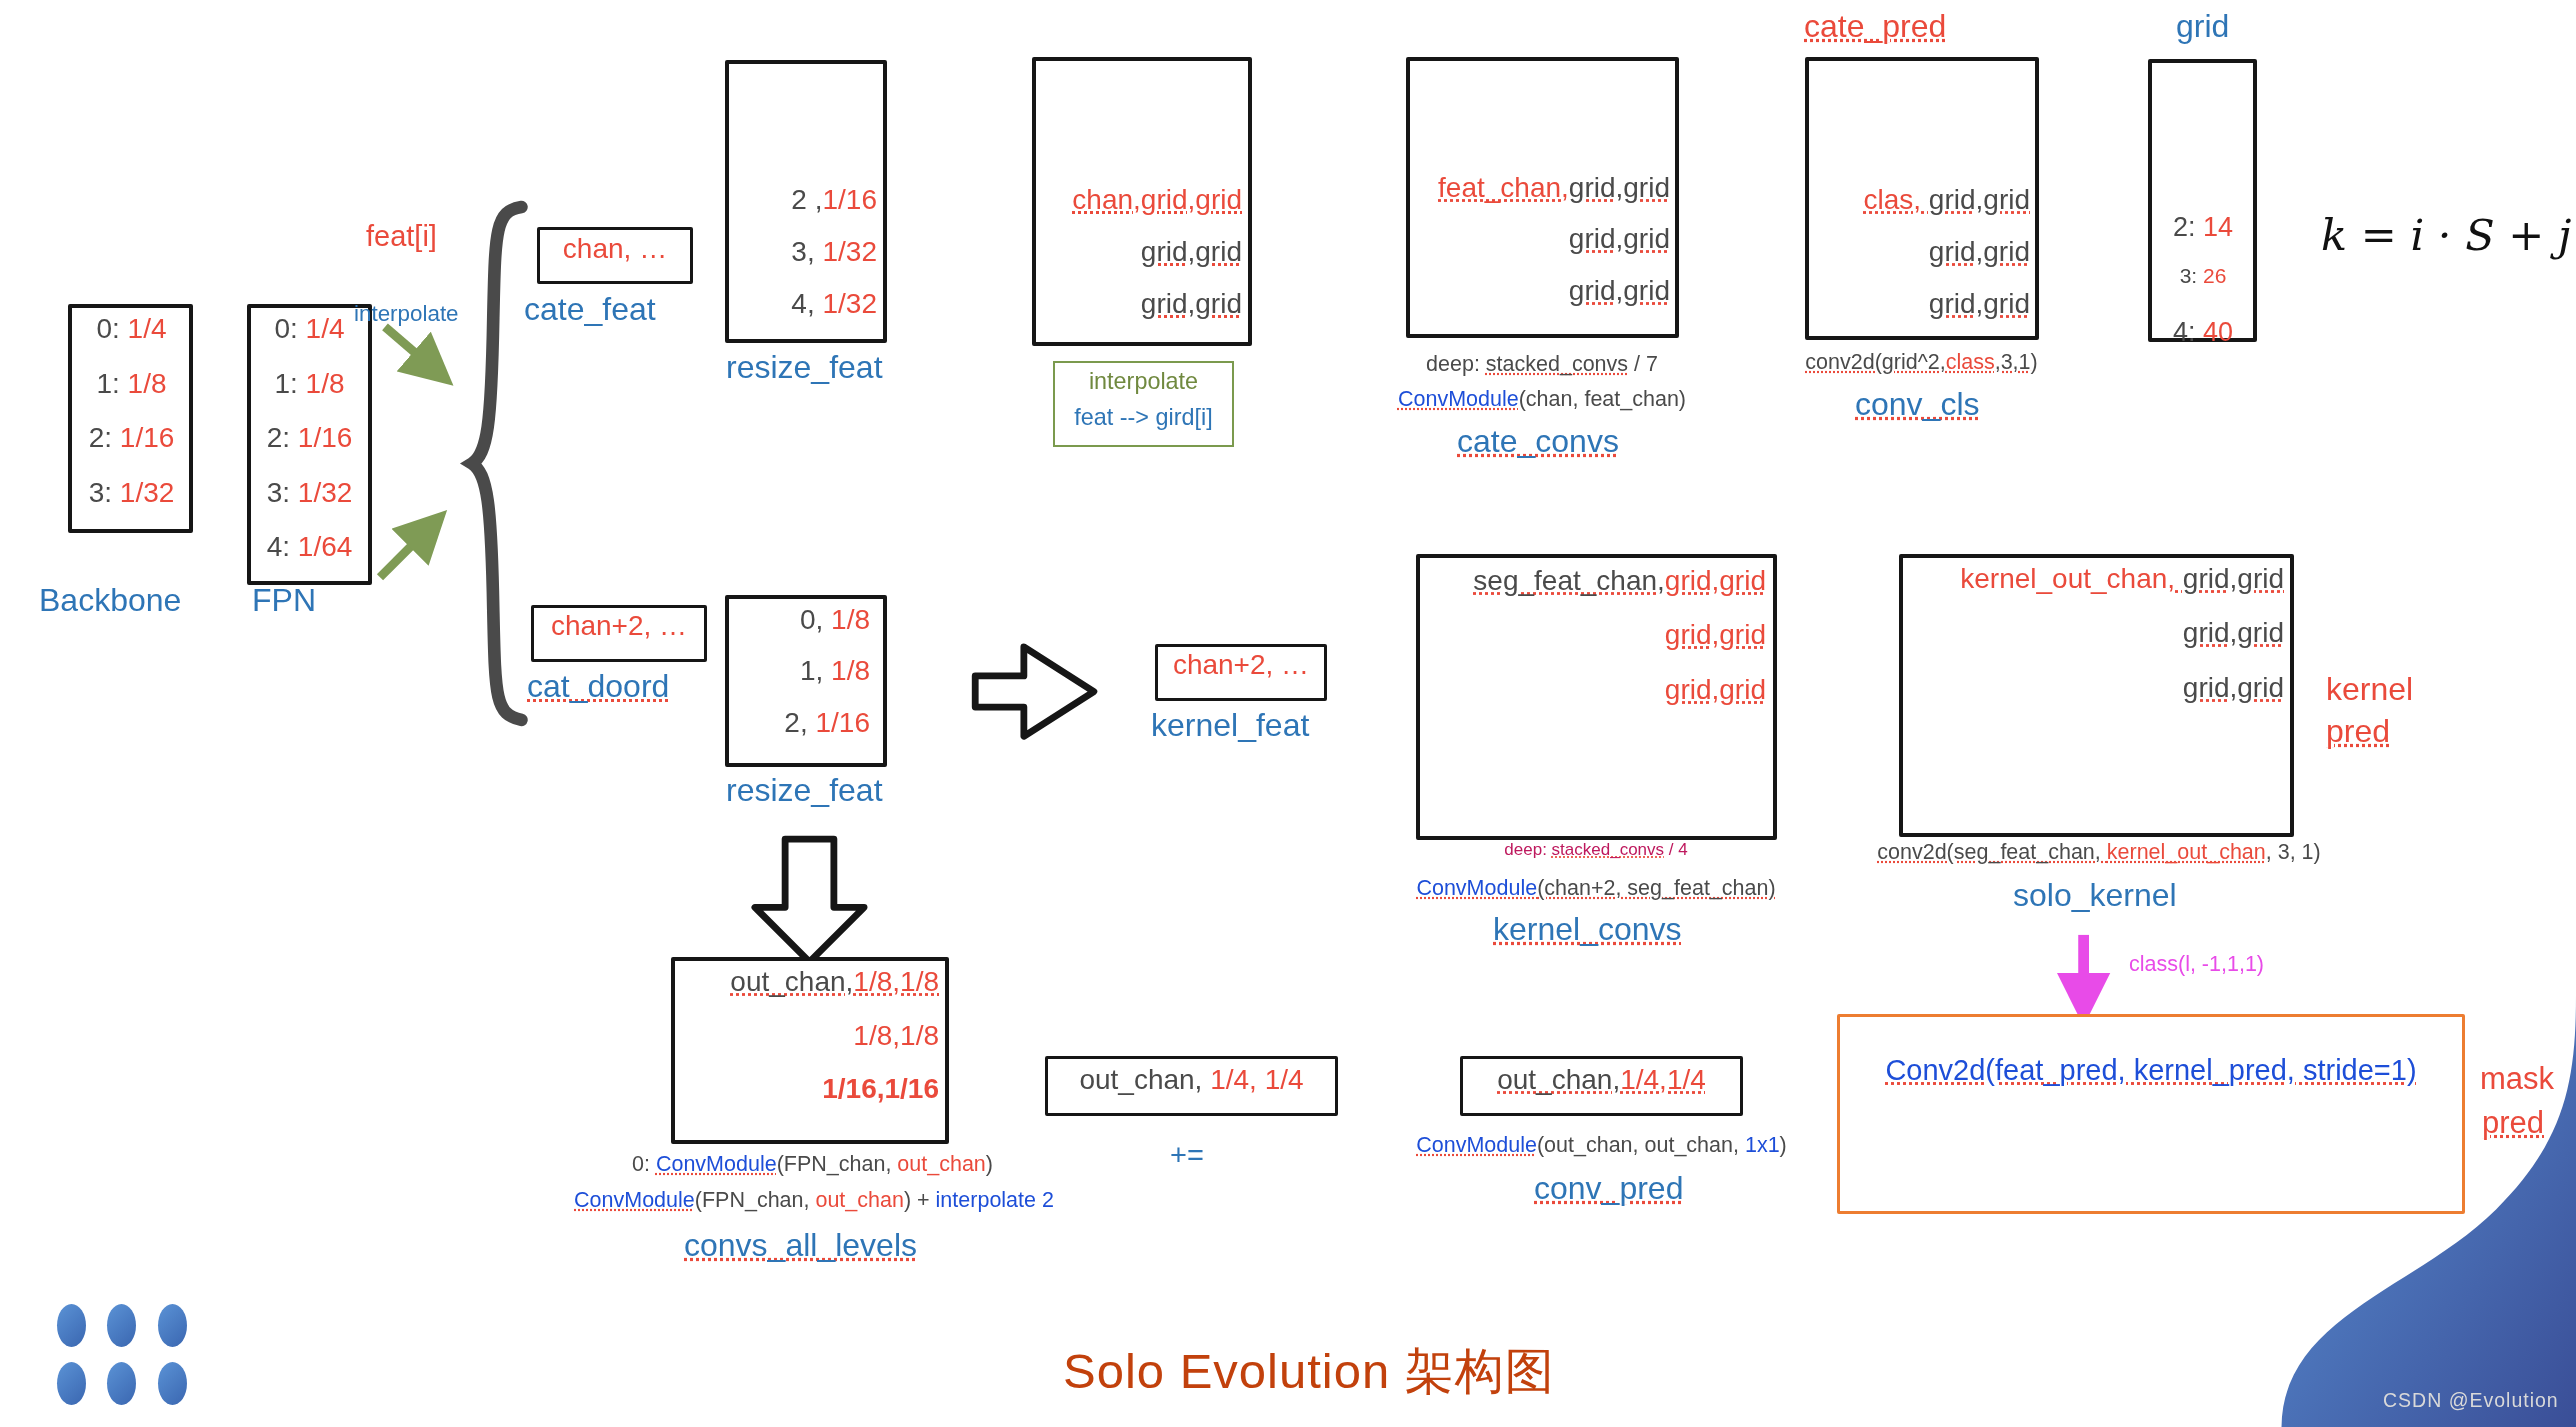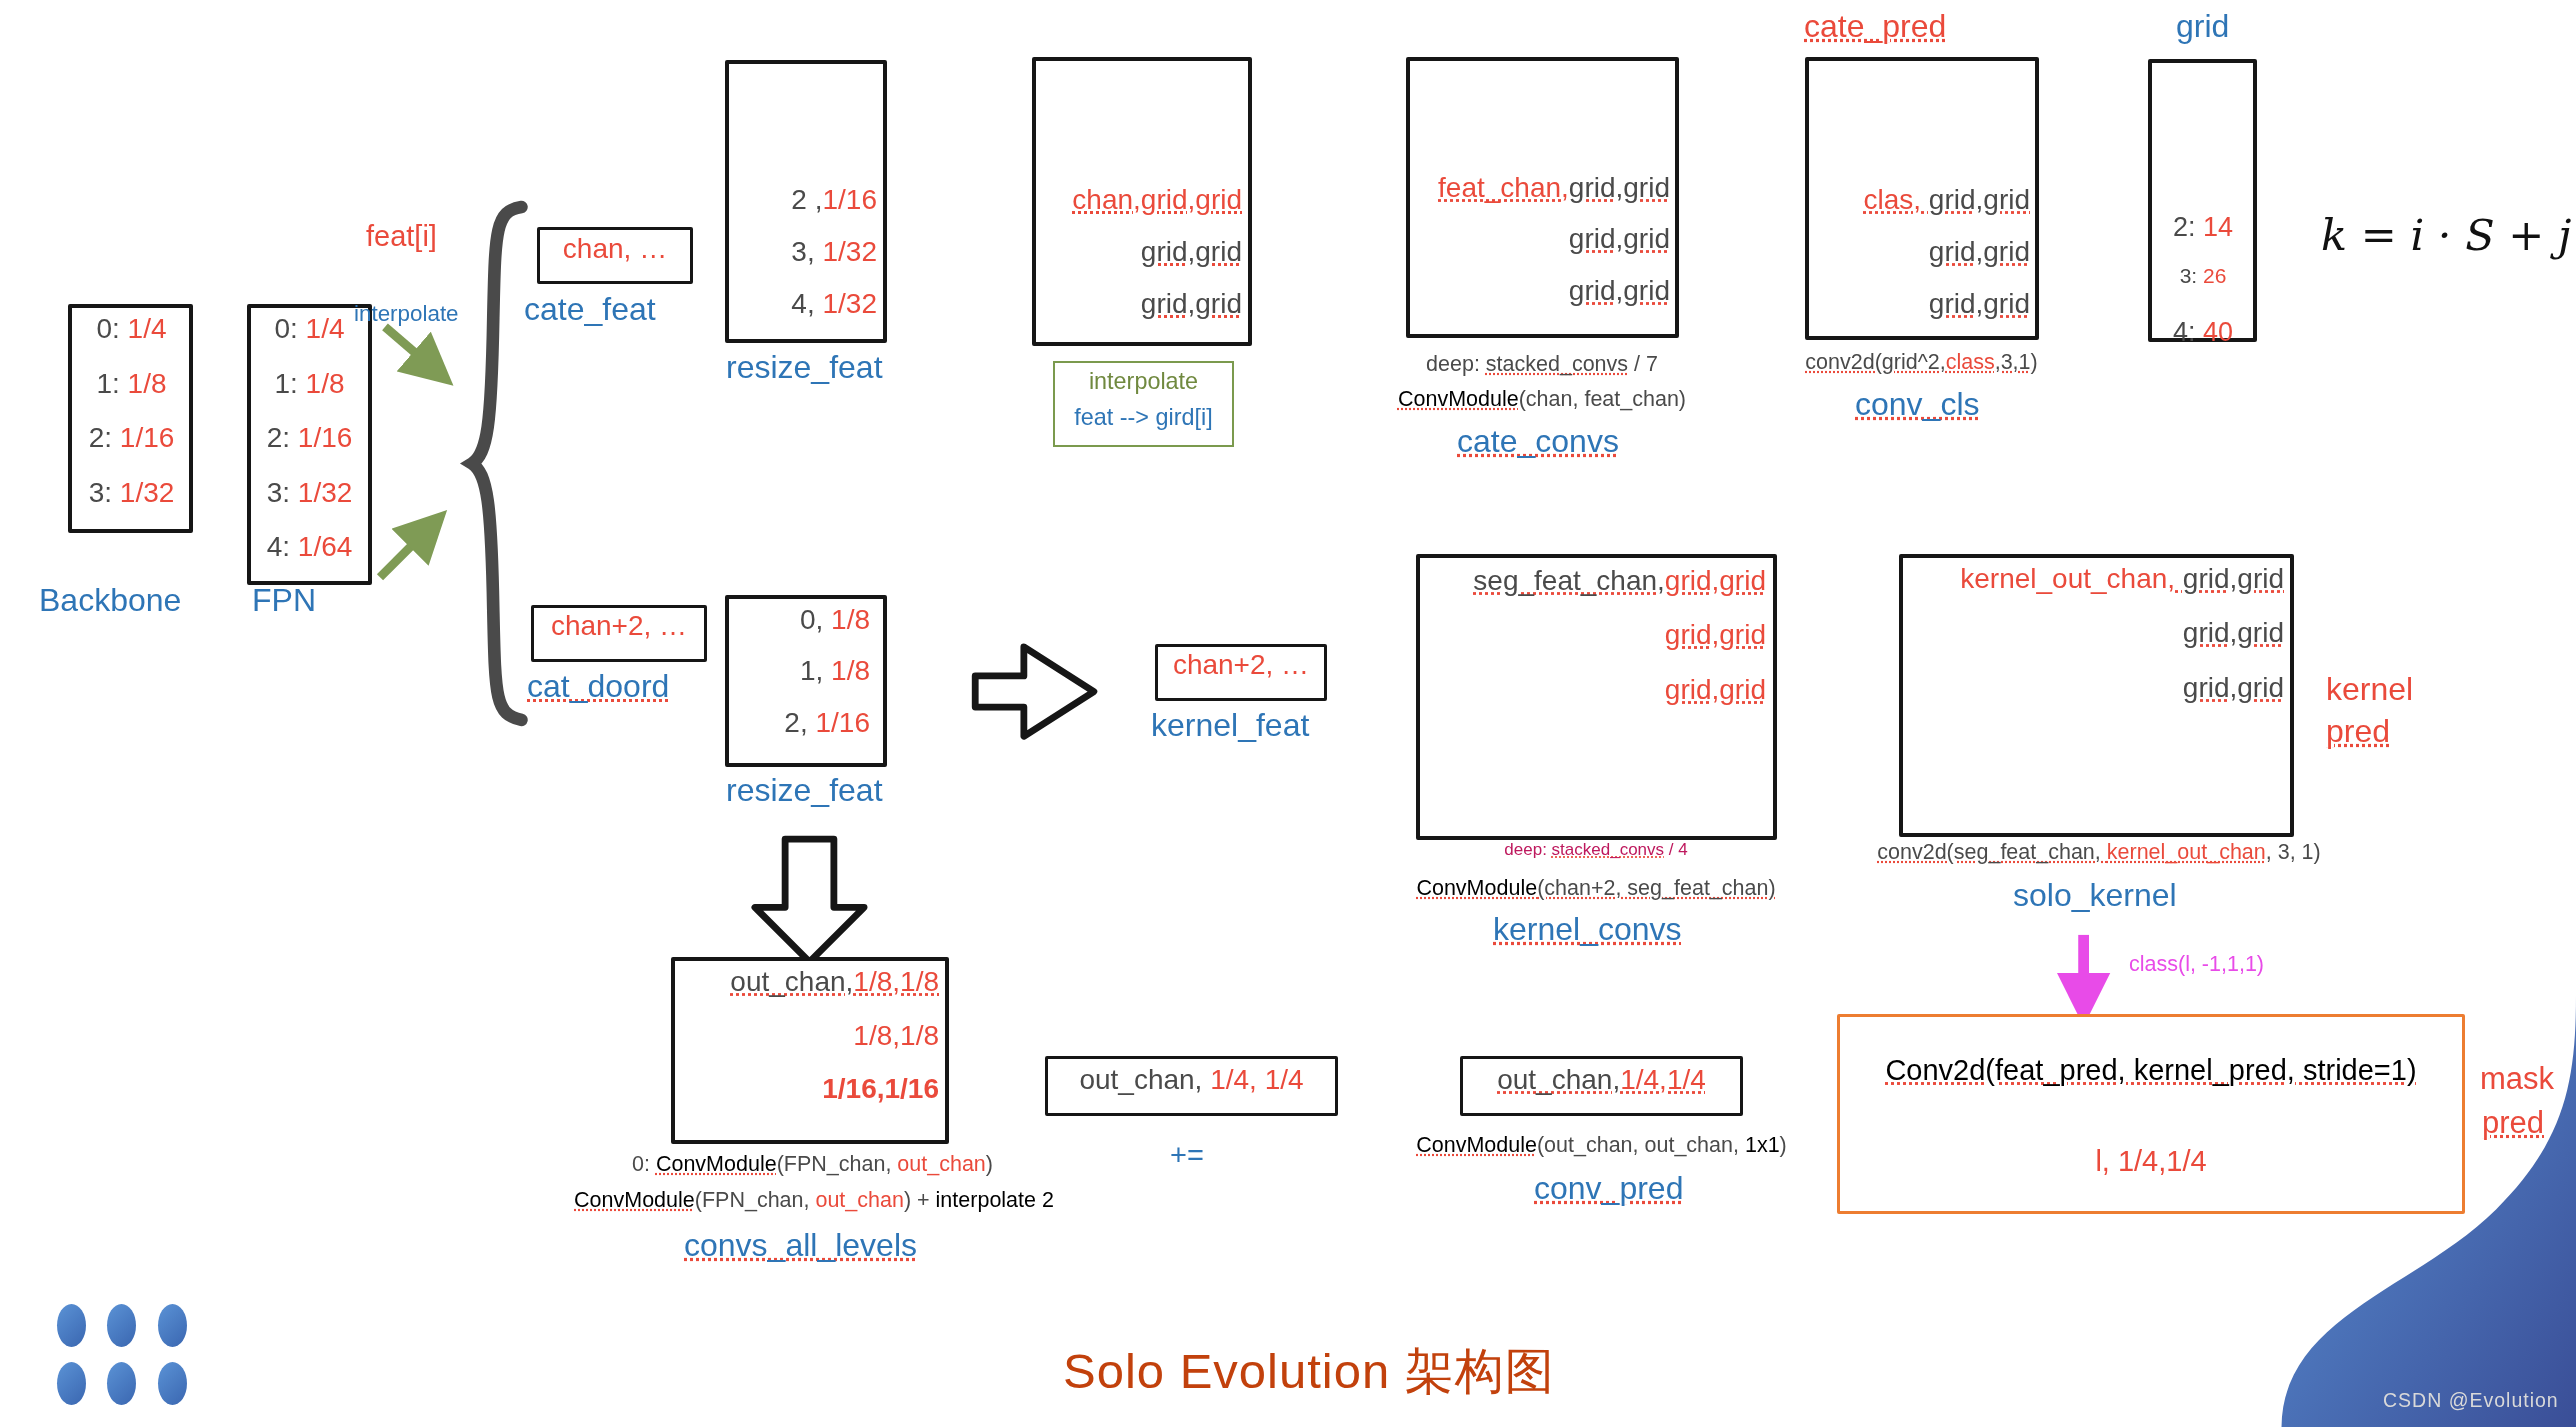--- a/index.html
+++ b/index.html
@@ -13,21 +13,21 @@
   .box{
     position:absolute;border:4.9px solid #161616;background:#fff;
     box-sizing:border-box;border-radius:2px;
   }
   .box.thin{border-width:3.9px;}
   .box.orange{border:3.9px solid #ED7D31;}
   .ln{white-space:nowrap;line-height:1.05;}
   .red{color:#EA4A3B;}
   .gry{color:#4A4A4A;}
   .blu{color:#2E75B6;}
-  .blue2{color:#000000;}
+  .blue2{color:#1d4ed8;}
   .grn{color:#70893F;}
   .mag{color:#E84BE8;}
   .cap{position:absolute;color:#2E75B6;white-space:nowrap;}
   .title{
     position:absolute;color:#c2410c;white-space:nowrap;
     font-size:49px;letter-spacing:1px;
   }
   .wm{position:absolute;color:#D9D9D9;font-size:19.5px;white-space:nowrap;letter-spacing:1px;}
   .dot{position:absolute;width:29px;height:43px;border-radius:50%;
        background:linear-gradient(135deg,#5B93D6 0%,#3A66B0 100%);}
@@ -307,21 +307,20 @@
     <span class="gry u-red">out_chan,</span><span class="red u-red">1/4,1/4</span>
   </div>
   <div class="abs ln" style="left:1416px;top:1134px;width:371px;font-size:21.5px;text-align:center;color:#4A4A4A;">
     <span class="blue2 u-red">ConvModule</span><span>(out_chan, out_chan, </span><span class="blue2">1x1</span><span>)</span>
   </div>
   <div class="cap u-red" style="left:1534px;top:1170px;font-size:32px;">conv_pred</div>
 
   <div class="box orange" style="left:1837px;top:1014px;width:628px;height:200px;">
   </div>
   <div class="abs ln blue2 u-red" style="left:1837px;top:1055px;width:628px;font-size:29px;text-align:center;">Conv2d(feat_pred, kernel_pred, stride=1)</div>
-  <div class="abs ln red" style="left:1837px;top:1146px;width:628px;font-size:29px;text-align:center;">l, 1/4,1/4</div>
   <div class="abs ln red" style="left:2480px;top:1063px;font-size:31px;">mask</div>
   <div class="abs ln red u-red" style="left:2482px;top:1107px;font-size:31px;">pred</div>
 
   <div class="title" style="left:1063px;top:1339px;">Solo Evolution 架构图</div>
 
   <div class="wm" style="left:2383px;top:1389px;">CSDN @Evolution</div>
 
 </div>
 
 

